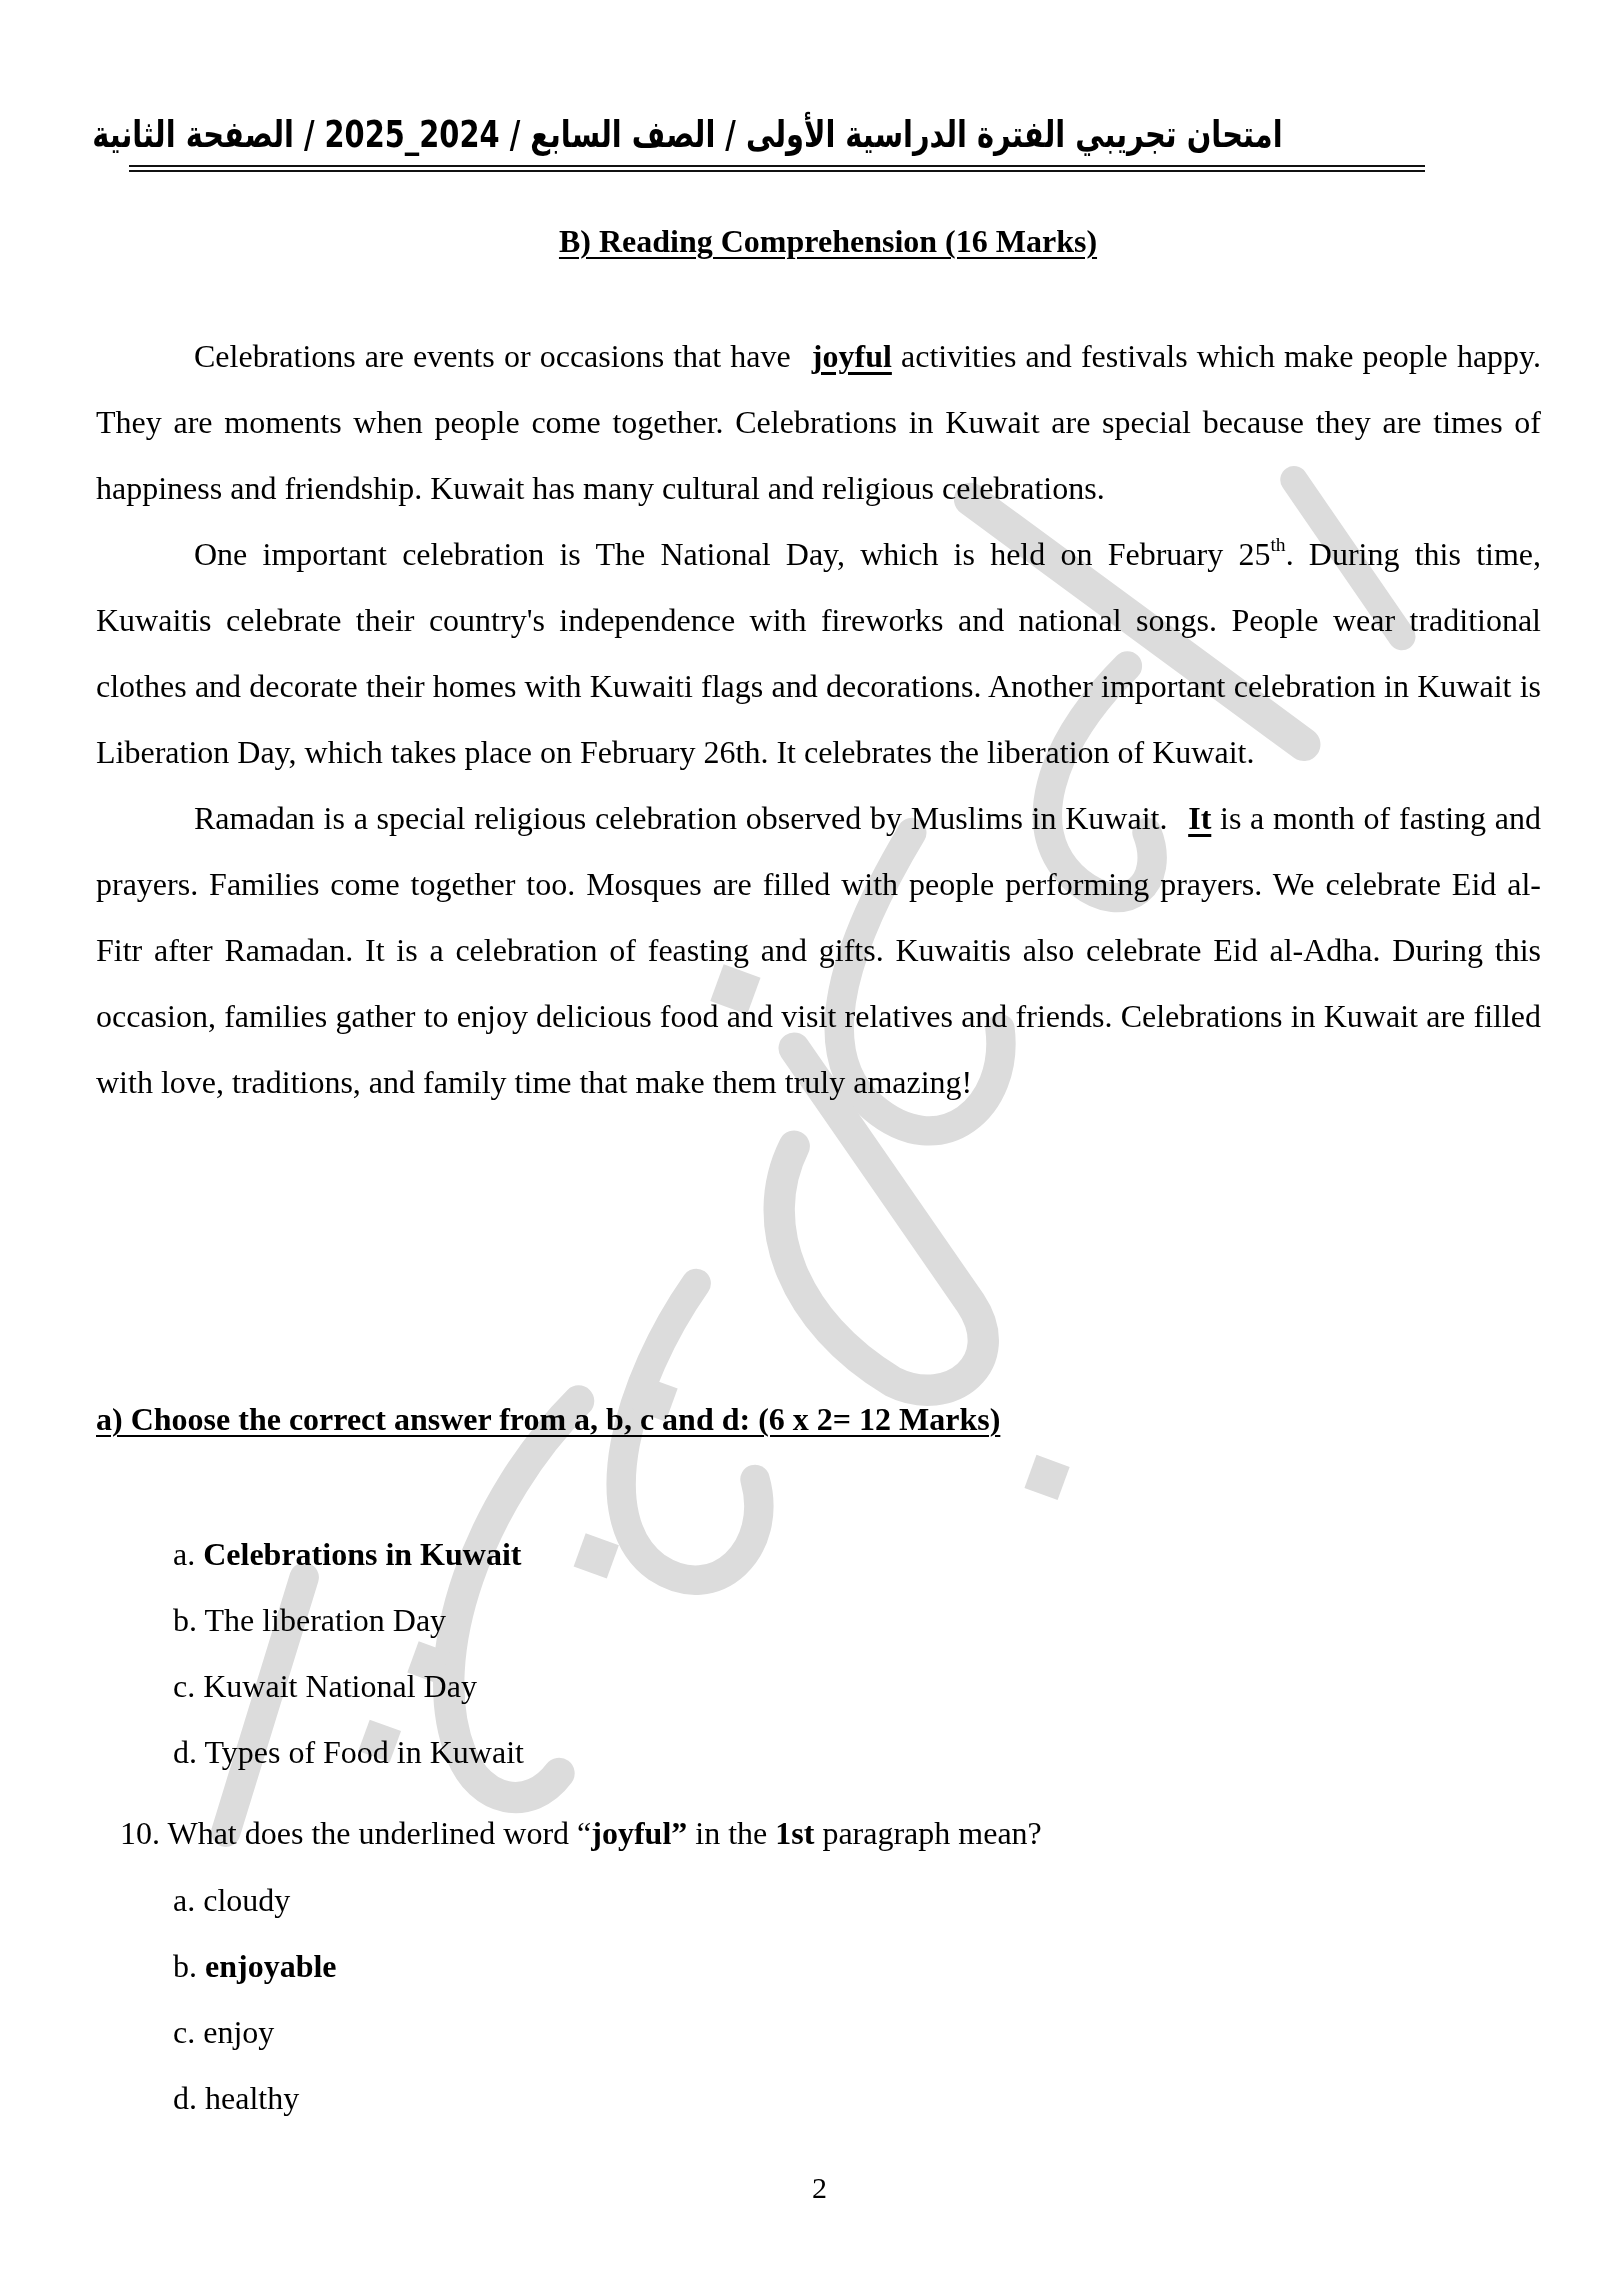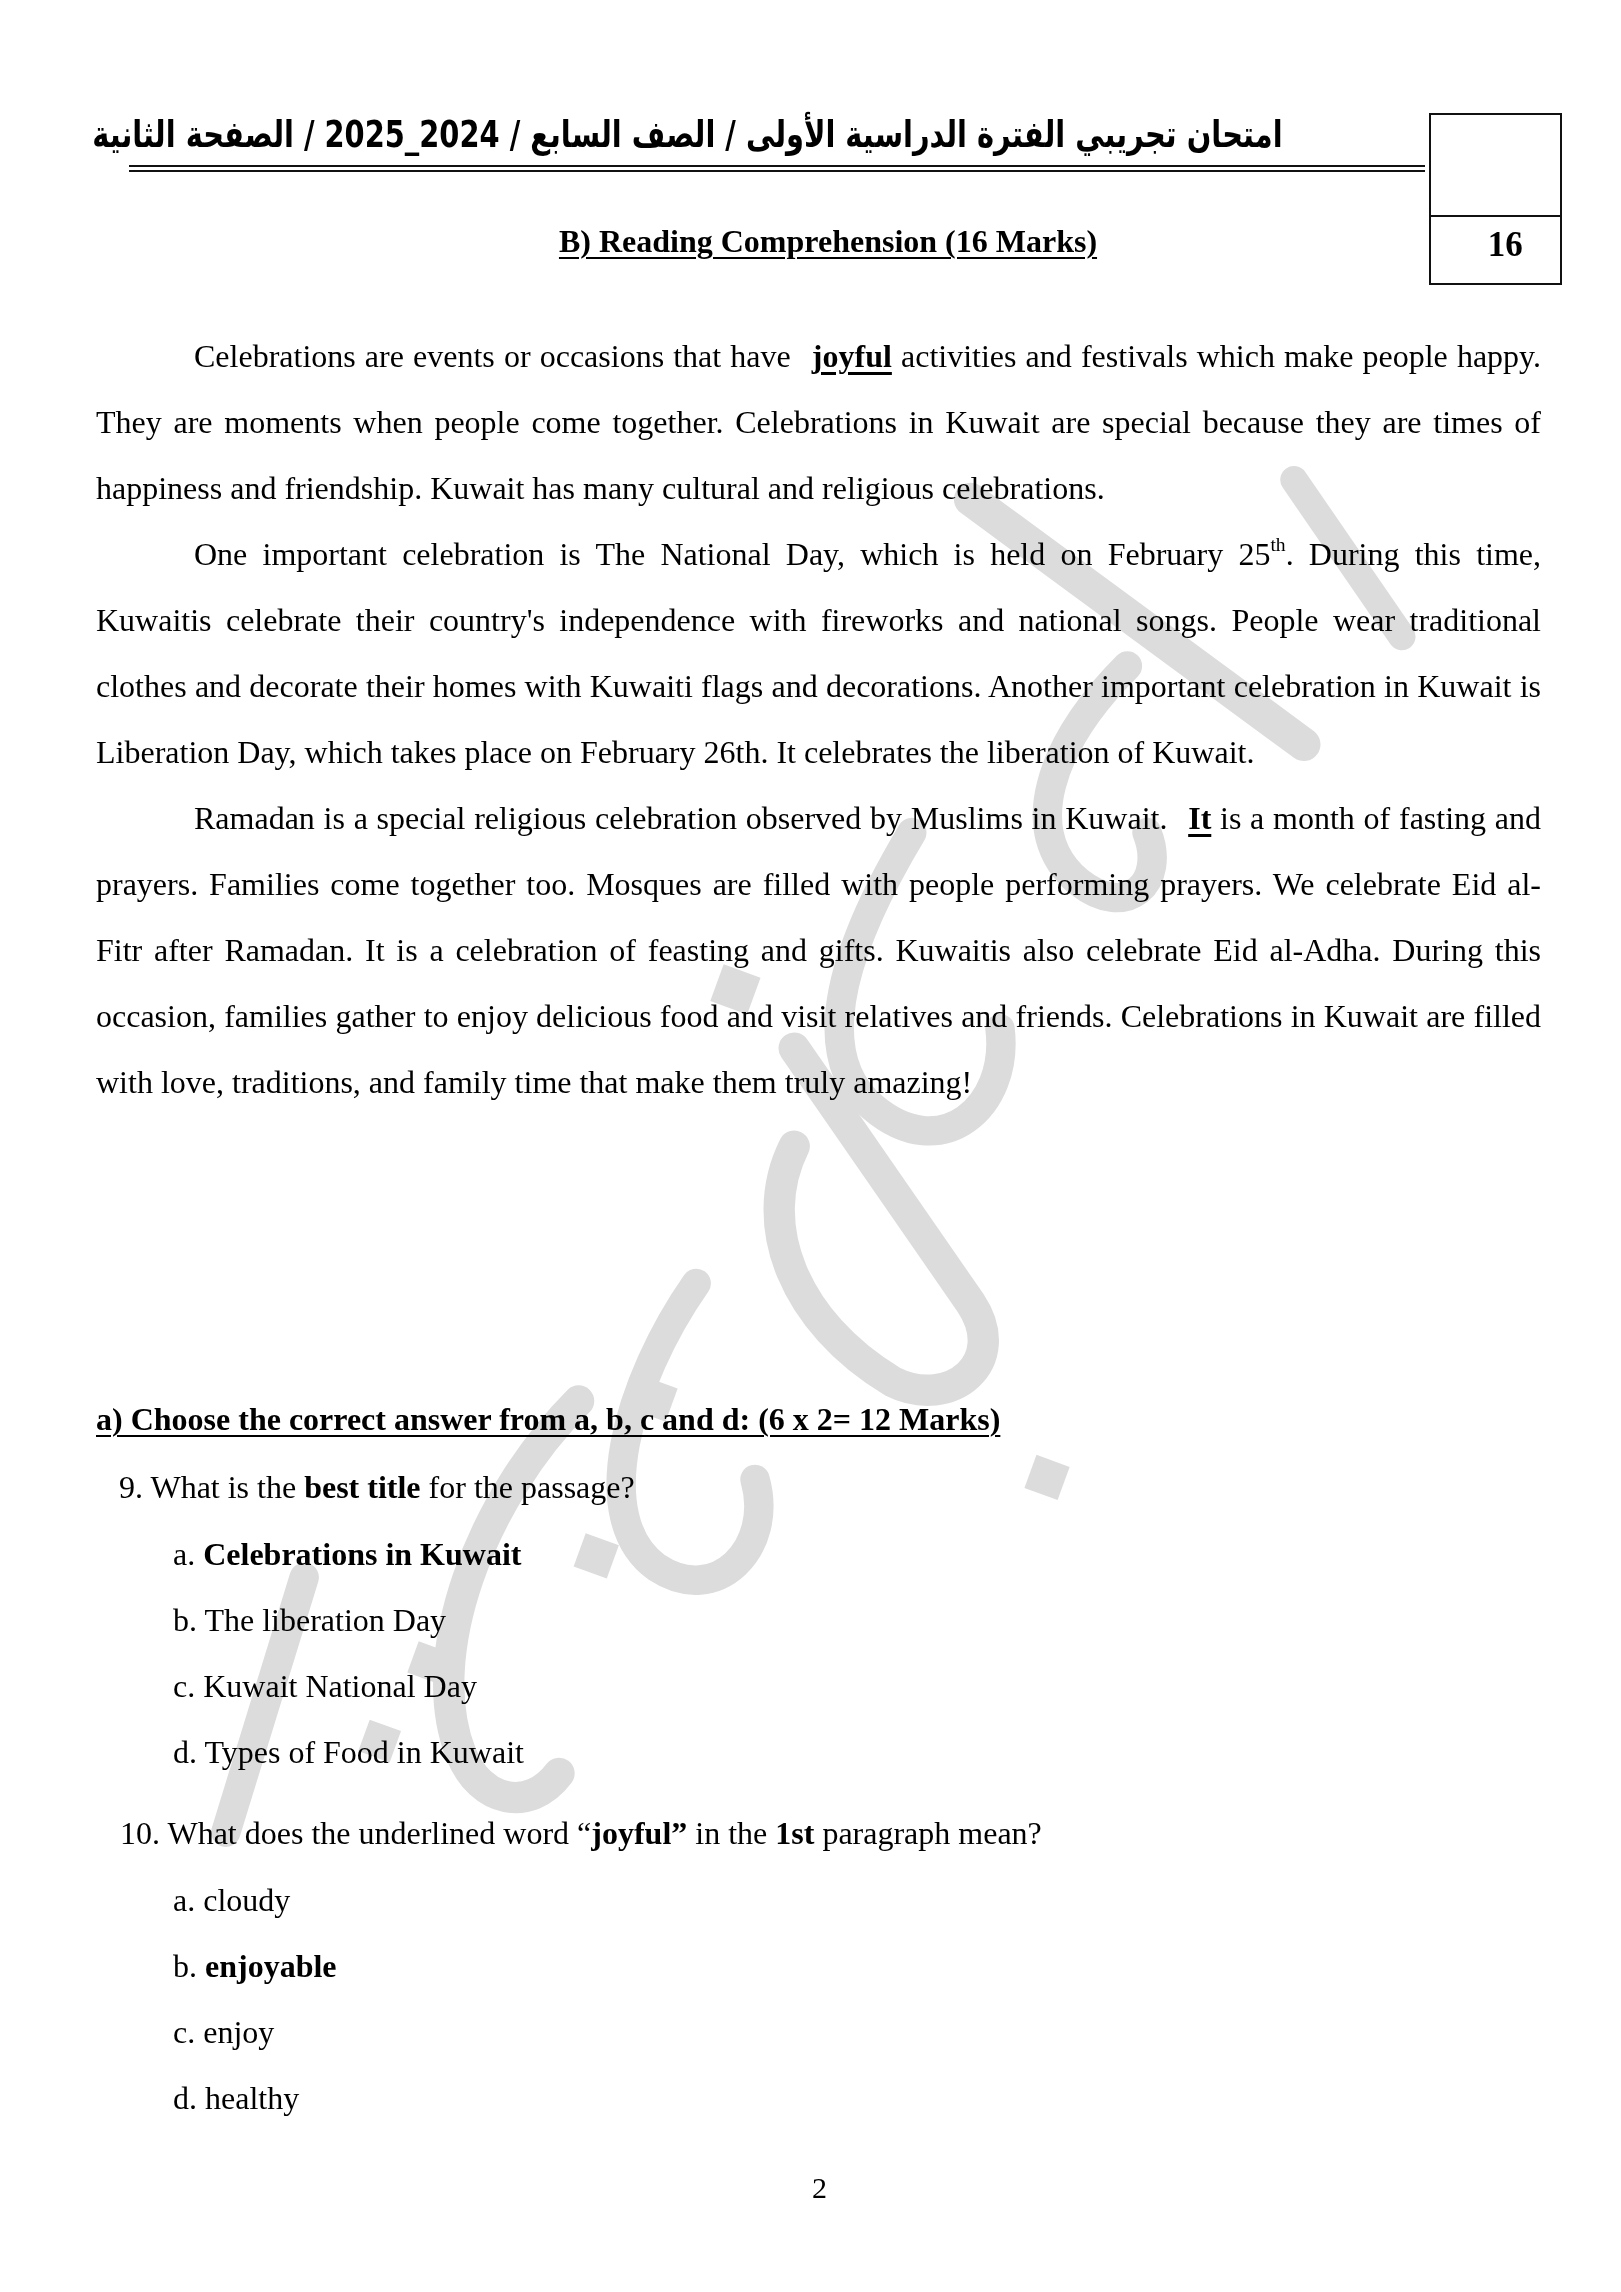--- a/index.html
+++ b/index.html
@@ -73,38 +73,31 @@
         <rect x="250" y="1250" width="34" height="34" transform="rotate(20 267 1267)"></rect>
         <rect x="200" y="1330" width="34" height="34" transform="rotate(20 217 1347)"></rect>
         <rect x="880" y="1060" width="36" height="36" transform="rotate(20 898 1078)"></rect>
       </g>
     </svg>
   </div>
 
   <div class="abs header-title">امتحان تجريبي الفترة الدراسية الأولى / الصف السابع / 2024_2025 / الصفحة الثانية</div>
   <div class="abs header-rule"></div>
 
-  <div class="abs score-box">
-    <div class="divider"></div>
-    <div class="score">16</div>
-  </div>
 
   <div class="abs section-title sec-b">B) Reading Comprehension (16 Marks)</div>
 
   <div class="passage">
     <p><span>Celebrations are events or occasions that have </span><b class="u">joyful</b><span> activities and festivals which make people happy. They are moments when people come together. Celebrations in Kuwait are special because they are times of happiness and friendship. Kuwait has many cultural and religious celebrations.</span></p>
     <p><span>One important celebration is The National Day, which is held on February 25</span><sup>th</sup><span>. During this time, Kuwaitis celebrate their country's independence with fireworks and national songs. People wear traditional clothes and decorate their homes with Kuwaiti flags and decorations. Another important celebration in Kuwait is Liberation Day, which takes place on February 26th. It celebrates the liberation of Kuwait.</span></p>
     <p><span>Ramadan is a special religious celebration observed by Muslims in Kuwait. </span><b class="u">It</b><span> is a month of fasting and prayers. Families come together too. Mosques are filled with people performing prayers. We celebrate Eid al-Fitr after Ramadan. It is a celebration of feasting and gifts. Kuwaitis also celebrate Eid al-Adha. During this occasion, families gather to enjoy delicious food and visit relatives and friends. Celebrations in Kuwait are filled with love, traditions, and family time that make them truly amazing!</span></p>
   </div>
 
   <div class="abs section-title sec-a">a) Choose the correct answer from a, b, c and d: (6 x 2= 12 Marks)</div>
 
-  <div class="abs q-line" style="left:119px; top:1468px;">
-    <span>9.</span><span> What is the </span><b>best title</b><span> for the passage?</span>
-  </div>
   <div class="abs q-line" style="left:173px; top:1535px;">
     <span>a.</span> <b>Celebrations in Kuwait</b>
   </div>
   <div class="abs q-line" style="left:173px; top:1601px;">
     <span>b.</span> <span>The liberation Day</span>
   </div>
   <div class="abs q-line" style="left:173px; top:1667px;">
     <span>c.</span> <span>Kuwait National Day</span>
   </div>
   <div class="abs q-line" style="left:173px; top:1733px;">

